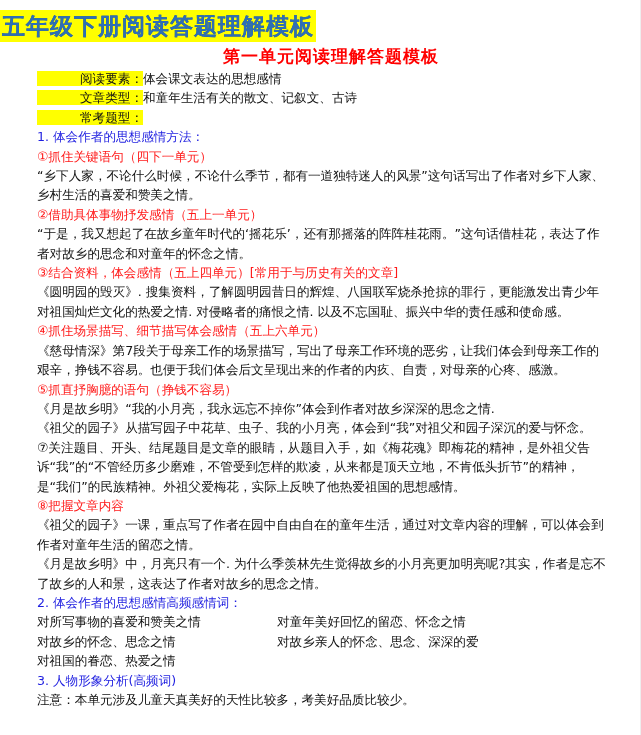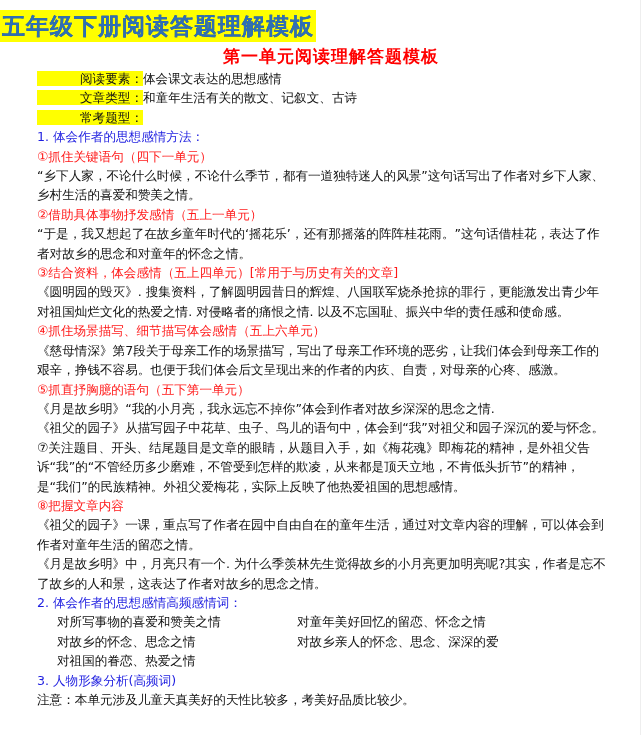--- a/index.html
+++ b/index.html
@@ -28,21 +28,21 @@
     .content {
       position: absolute; left: 37px; top: 69px; width: 570px;
       font-size: 12.6px; line-height: 19.4px;
     }
     .line { white-space: nowrap; display: block; }
     .para { display: block; }
     .hl { background: #ffff00; padding-left: 43px; }
     .blue { color: #1f1fe0; }
     .red { color: #ff1a1a; }
     .cols { display: flex; }
-    .cols .c1 { width: 240px; margin-left: 20px; }
+    .cols .c1 { width: 240px; }
   </style>
 </head>
 <body>
 
 <div class="page">
 
   <div class="title-wrap">
     <span class="main-title">五年级下册阅读答题理解模板</span>
   </div>
   <div class="sub-title">第一单元阅读理解答题模板</div>
@@ -66,24 +66,24 @@
 
     <div class="line red">②借助具体事物抒发感情（五上一单元）</div>
     <div class="para">“于是，我又想起了在故乡童年时代的‘摇花乐’，还有那摇落的阵阵桂花雨。”这句话借桂花，表达了作者对故乡的思念和对童年的怀念之情。</div>
 
     <div class="line red">③结合资料，体会感情（五上四单元）[常用于与历史有关的文章]</div>
     <div class="para">《圆明园的毁灭》. 搜集资料，了解圆明园昔日的辉煌、八国联军烧杀抢掠的罪行，更能激发出青少年对祖国灿烂文化的热爱之情. 对侵略者的痛恨之情. 以及不忘国耻、振兴中华的责任感和使命感。</div>
 
     <div class="line red">④抓住场景描写、细节描写体会感情（五上六单元）</div>
     <div class="para">《慈母情深》第7段关于母亲工作的场景描写，写出了母亲工作环境的恶劣，让我们体会到母亲工作的艰辛，挣钱不容易。也便于我们体会后文呈现出来的作者的内疚、自责，对母亲的心疼、感激。</div>
 
-    <div class="line red">⑤抓直抒胸臆的语句（五下第一单元）</div>
+    <div class="line red">⑤抓直抒胸臆的语句（挣钱不容易）</div>
     <div class="para">《月是故乡明》“我的小月亮，我永远忘不掉你”体会到作者对故乡深深的思念之情.</div>
 
-    <div class="para">《祖父的园子》从描写园子中花草、虫子、鸟儿的语句中，体会到“我”对祖父和园子深沉的爱与怀念。</div>
+    <div class="para">《祖父的园子》从描写园子中花草、虫子、我的小月亮，体会到“我”对祖父和园子深沉的爱与怀念。</div>
 
     <div class="para">⑦关注题目、开头、结尾题目是文章的眼睛，从题目入手，如《梅花魂》即梅花的精神，是外祖父告诉“我”的“不管经历多少磨难，不管受到怎样的欺凌，从来都是顶天立地，不肯低头折节”的精神，是“我们”的民族精神。外祖父爱梅花，实际上反映了他热爱祖国的思想感情。</div>
 
     <div class="line red">⑧把握文章内容</div>
     <div class="para">《祖父的园子》一课，重点写了作者在园中自由自在的童年生活，通过对文章内容的理解，可以体会到作者对童年生活的留恋之情。</div>
 
     <div class="para">《月是故乡明》中，月亮只有一个. 为什么季羡林先生觉得故乡的小月亮更加明亮呢?其实，作者是忘不了故乡的人和景，这表达了作者对故乡的思念之情。</div>
 
     <div class="line blue">2. 体会作者的思想感情高频感情词：</div>
     <div class="cols">

